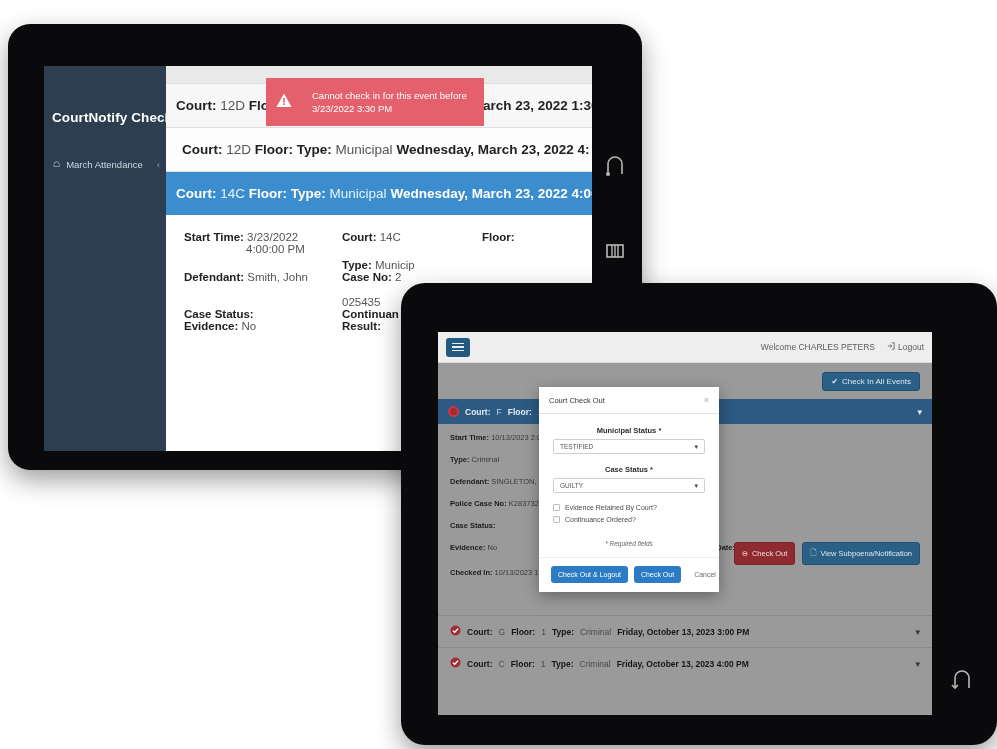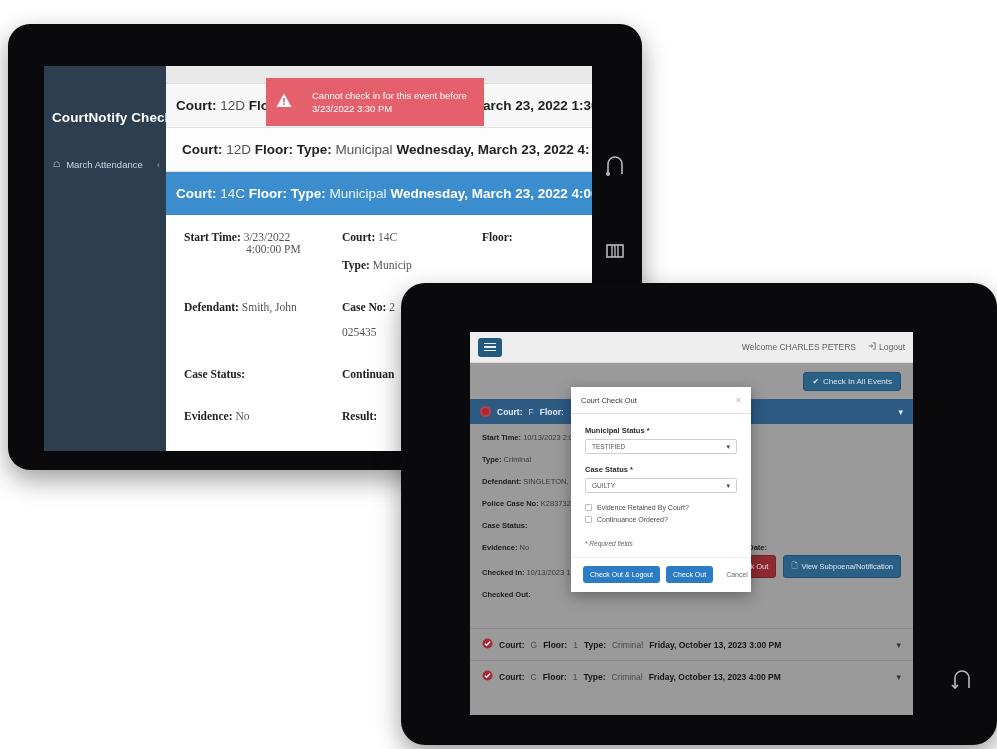--- a/index.html
+++ b/index.html
@@ -20,21 +20,21 @@
   }
   .tablet.back  { left: 8px;  top: 24px;  width: 634px; height: 446px; border-radius: 22px; }
   .tablet.front { left: 401px; top: 283px; width: 596px; height: 462px; border-radius: 24px; }
 
   .tablet .screen {
     position: absolute;
     background: #e9e9e9;
     overflow: hidden;
   }
   .tablet.back .screen  { left: 36px; top: 42px; width: 548px; height: 385px; }
-  .tablet.front .screen { left: 37px; top: 49px; width: 443px; height: 383px; margin-left: 32px; }
+  .tablet.front .screen { left: 37px; top: 49px; width: 494px; height: 383px; }
 
   
   .navkeys {
     position: absolute;
     display: flex;
     flex-direction: column;
     align-items: center;
   }
   .tablet.back .navkeys  { left: 584px; top: 130px; width: 46px; }
   .tablet.front .navkeys { left: 534px; top: 385px; width: 54px; }
@@ -90,22 +90,20 @@
     padding: 0 10px;
     font-size: 9.5px; line-height: 13px;
     z-index: 5;
   }
   .alert-toast .warn-ico { flex: 0 0 auto; }
 
   .bk-detail { padding: 16px 12px 0 18px; font-size: 11.5px; color: #222; }
   .bk-detail .grid {
     display: grid;
     grid-template-columns: 158px 140px auto;
-    row-gap: 30px;
-    font-family: Liberation Serif, serif;
   }
   .bk-detail .lbl { font-weight: 700; }
   .bk-detail .val { color: #555; font-weight: 400; }
   .nowrapline { white-space: nowrap; }
 
   
   .ft-wrap { position: absolute; inset: 0; background: #949494; }
   .ft-header {
     height: 31px; background: #eeeeee;
     display: flex; align-items: center; padding: 0 8px;
@@ -166,20 +164,21 @@
   .ft-row b { font-weight: 700; }
   .ft-row .lt { color: #4a4a4a; font-weight: 400; }
   .ft-row .caret { margin-left: auto; font-size: 9px; color: #333; }
 
   
   .modal {
     position: absolute; left: 101px; top: 55px;
     width: 180px; background: #fff;
     box-shadow: 0 4px 14px rgba(0,0,0,.35);
     z-index: 20;
+    text-align: center;
   }
   .modal-head {
     display: flex; align-items: center;
     padding: 8px 10px; border-bottom: 1px solid #e2e2e2;
   }
   .modal-title { font-size: 7.5px; color: #333; }
   .modal-x { margin-left: auto; font-size: 9px; color: #aaa; }
   .modal-body { padding: 12px 14px 10px 14px; }
   .field-label { font-size: 7.5px; font-weight: 700; color: #2b2b2b; margin-bottom: 4px; }
   .select {
@@ -391,24 +390,20 @@
               <span class="val"></span></div>
           </div>
           <div class="row">
             <div class="c1"><span class="lbl">Evidence:</span>
               <span class="val">No</span></div>
             <div class="c2" style="width:auto;margin-left:110px;"><span class="lbl">e Date:</span></div>
           </div>
           <div class="row" style="margin-top:16px;">
             <div class="c1"><span class="lbl">Checked In:</span>
               <span class="val">10/13/2023 1:48:47 PM</span></div>
-          </div>
-          <div class="row" style="margin-bottom:4px;">
-            <div class="c1"><span class="lbl">Checked Out:</span>
-              <span class="val"></span></div>
           </div>
         </div>
 
         <div class="ft-actions" style="margin-top:-56px;">
           <div class="btn-sm btn-danger">
             <span>⊖</span>
             <span>Check Out</span>
           </div>
           <div class="btn-sm btn-info">
             <span>🗋</span>

